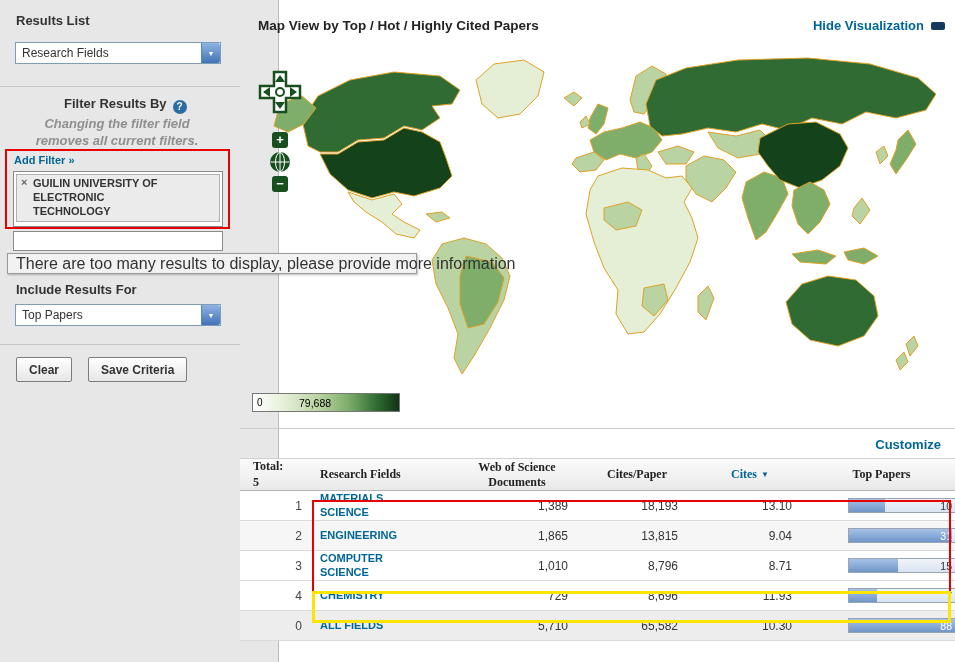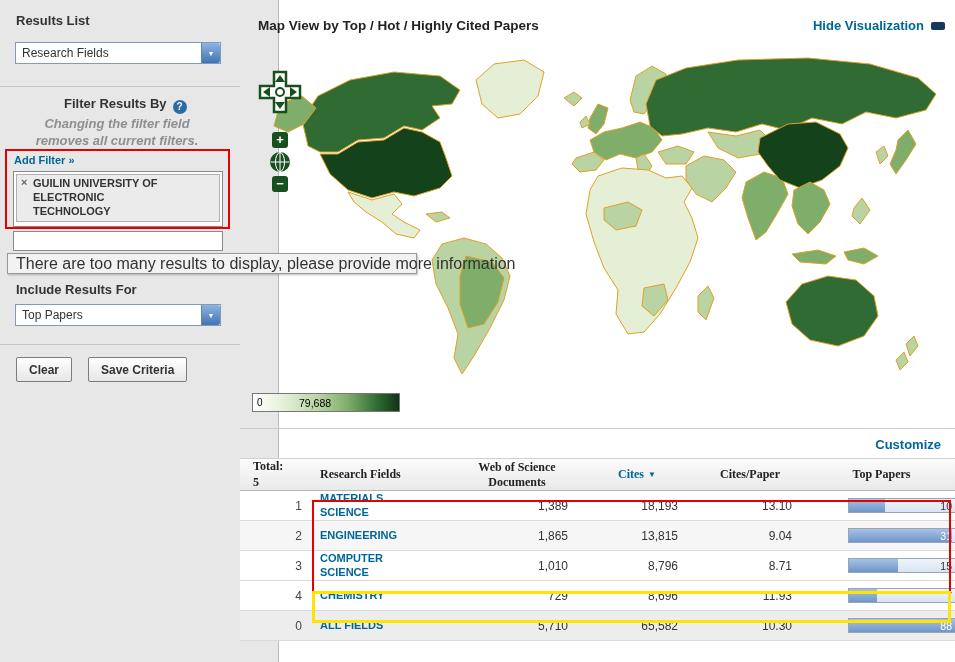--- a/index.html
+++ b/index.html
@@ -265,25 +265,25 @@
   <div class="table">
     <div class="grid-row thead">
       <div class="cell th-total">
         <span>Total:</span>
         <span>5</span>
       </div>
       <div class="cell th-field">Research Fields</div>
       <div class="cell th-center th-docs">
           <span>Web of Science Documents</span>
         </div>
+      <div class="cell th-center">Cites/Paper</div>
       <div class="cell th-center th-cites">
         <span>Cites</span>
         <span class="sort-arrow">▼</span>
       </div>
-      <div class="cell th-center">Cites/Paper</div>
       <div class="cell th-center">Top Papers</div>
     </div>
 
     <div class="grid-row trow bg-a">
       <div class="cell c-rank">1</div>
       <div class="cell c-field">
           <a>MATERIALS SCIENCE</a>
         </div>
       <div class="cell num">1,389</div>
       <div class="cell num">18,193</div>

